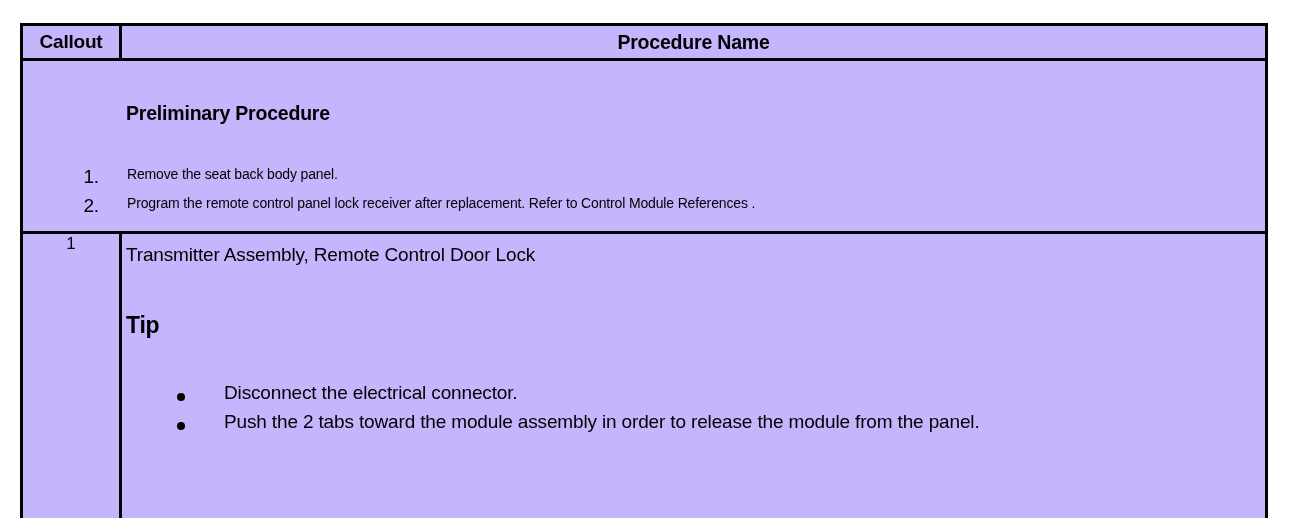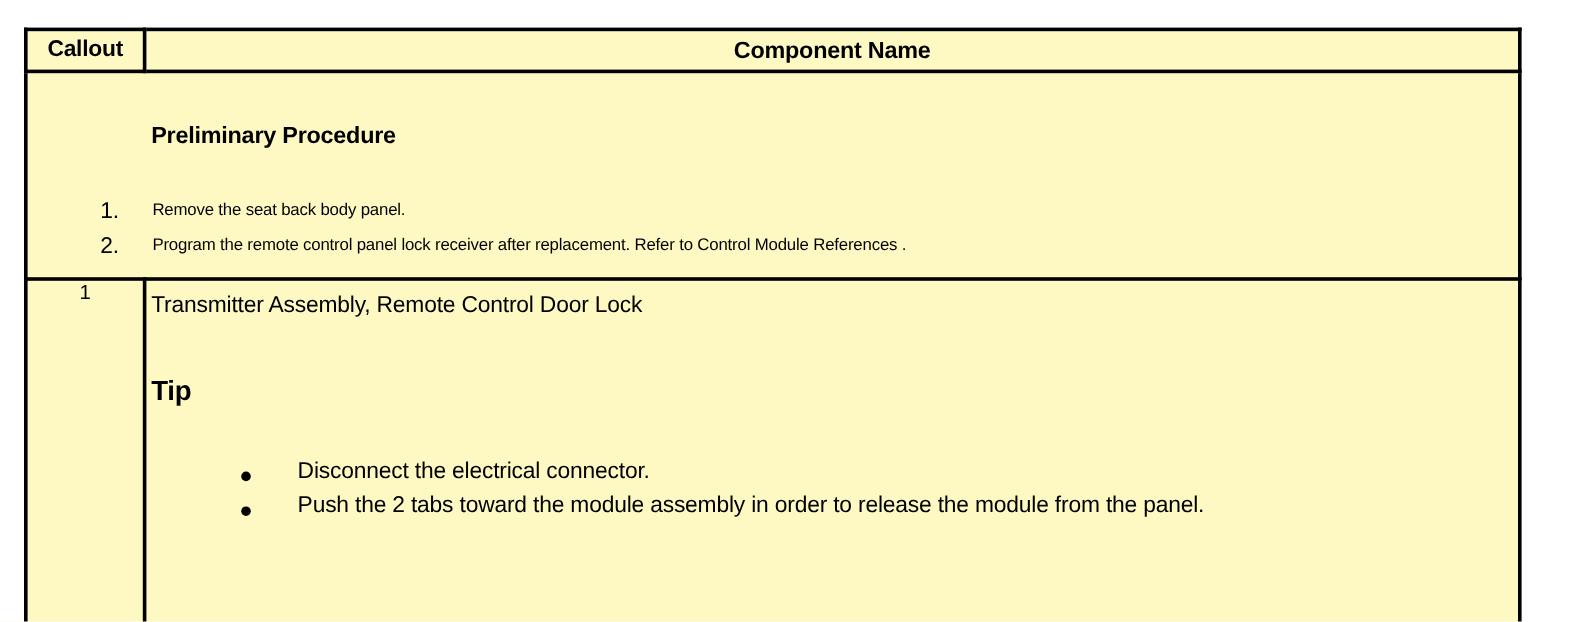--- a/index.html
+++ b/index.html
@@ -27,21 +27,21 @@
     left: 20px;
     top: 23px;
     width: 1248px;
     border-collapse: collapse;
     table-layout: fixed;
   }
   .proc-table td {
     border: 3px solid #000000;
     vertical-align: top;
     padding: 0;
-    background: #fef9c3;
+    background: #c4b5fd;
   }
 
   .col-callout { width: 99px; }
 
   
   .hdr-cell {
     height: 32px;
     text-align: center;
     vertical-align: middle;
     font-weight: bold;
@@ -124,21 +124,20 @@
     top: 78px;
     font-weight: bold;
     font-size: 23px;
     letter-spacing: -0.2px;
   }
   .bullet-list {
     position: absolute;
     left: 0;
     top: 148px;
     width: 100%;
-    padding-left: 24px;
   }
   .bullet-item {
     position: relative;
     height: 29px;
     white-space: nowrap;
   }
   .bullet-dot {
     position: absolute;
     left: 55px;
     top: 11px;
@@ -161,21 +160,21 @@
 
   <table class="proc-table">
     <colgroup>
       <col class="col-callout">
       <col>
     </colgroup>
     <tbody>
 
       <tr>
         <td class="hdr-cell callout">Callout</td>
-        <td class="hdr-cell name">Component Name</td>
+        <td class="hdr-cell name">Procedure Name</td>
       </tr>
 
       <tr>
         <td class="prelim-cell" colspan="2">
           <div class="prelim-inner">
             <div class="prelim-title">Preliminary Procedure</div>
             <div class="num-list">
 
               <div class="num-item">
                 <span class="num-marker">1.</span>

